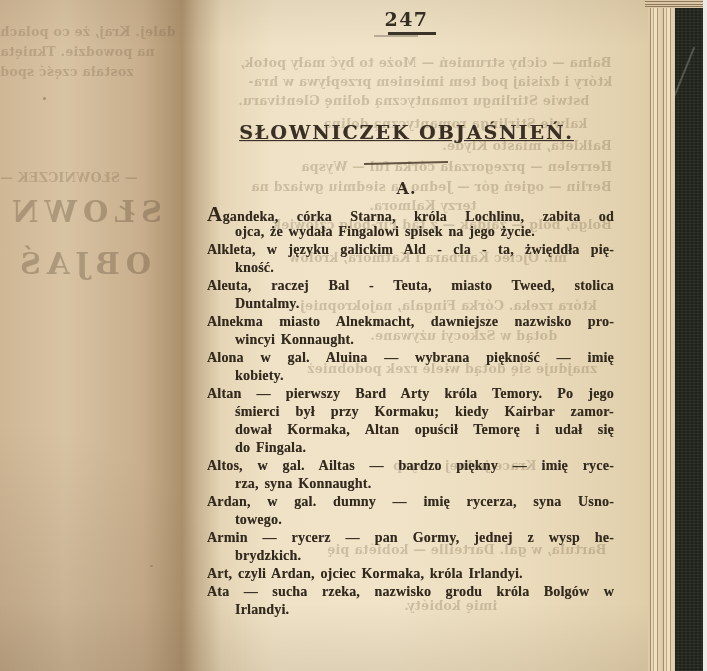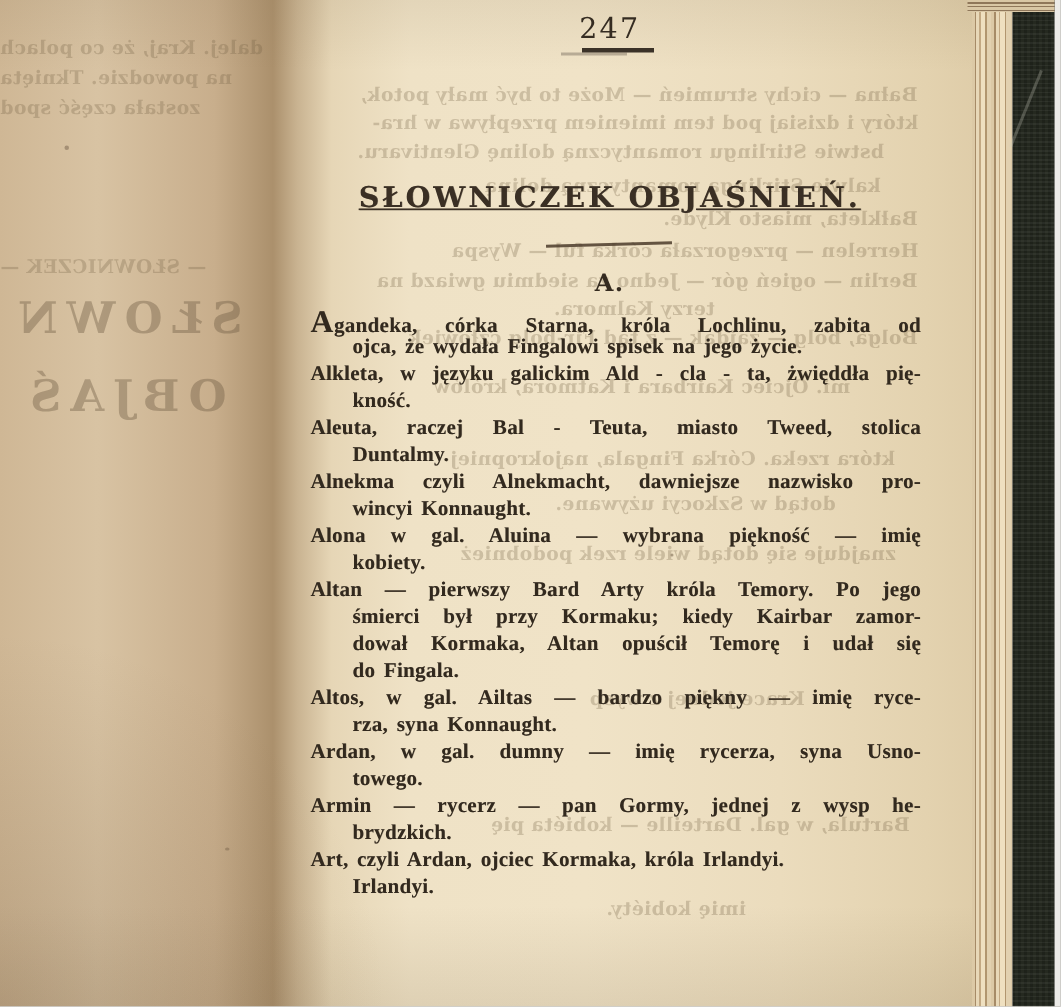--- a/index.html
+++ b/index.html
@@ -34,21 +34,21 @@
   .bleed-layer{position:absolute;inset:0;z-index:1;}
   .bleed{position:absolute;white-space:nowrap;font-weight:700;
     color:rgba(110,92,66,.28);transform:scaleX(-1);filter:blur(.5px);}
   .bleed.small{font-size:12.5px;letter-spacing:.3px;line-height:1;}
   .bleed.large{font-size:29px;letter-spacing:6px;line-height:1;color:rgba(104,88,64,.38);}
 
   
   .content{position:absolute;left:203px;top:0;width:407px;height:671px;z-index:2;
     color:#32291e;}
   .pageno{position:absolute;top:8px;width:100%;text-align:center;
-    font-size:19px;font-weight:400;letter-spacing:1.5px;color:#352c22;}
+    font-size:19px;font-weight:700;letter-spacing:1.5px;color:#352c22;}
   .pageno-rule{position:absolute;top:32px;left:calc(50% - 19px);width:48px;height:2.5px;
     background:#3b3228;}
   .pageno-rule2{position:absolute;top:35px;left:calc(50% - 33px);width:44px;height:1.5px;
     background:#3b3228;opacity:.3;}
   .title{position:absolute;top:121px;width:100%;text-align:center;
     font-size:19px;font-weight:700;letter-spacing:2px;color:#3a2f24;
     text-shadow:.3px .3px .4px rgba(40,30,20,.45);text-decoration:underline;}
   .title-rule{position:absolute;top:162px;left:calc(50% - 43px);width:84px;height:2px;
     background:#4b3b2a;opacity:.85;transform:rotate(-1.5deg);}
   .section{position:absolute;top:179px;width:100%;text-align:center;
@@ -108,21 +108,21 @@
         </div>
         <div class="entry">
           <div class="ln first fill">Alkleta, w języku galickim Ald - cla - ta, żwięddła pię-</div>
           <div class="ln cont">kność.</div>
         </div>
         <div class="entry">
           <div class="ln first fill">Aleuta, raczej Bal - Teuta, miasto Tweed, stolica</div>
           <div class="ln cont">Duntalmy.</div>
         </div>
         <div class="entry">
-          <div class="ln first fill">Alnekma czyli Alnekmacht, dawniejsze nazwisko pro-</div>
+          <div class="ln first fill">Alnekma miasto Alnekmacht, dawniejsze nazwisko pro-</div>
           <div class="ln cont">wincyi Konnaught.</div>
         </div>
         <div class="entry">
           <div class="ln first fill">Alona w gal. Aluina — wybrana piękność — imię</div>
           <div class="ln cont">kobiety.</div>
         </div>
         <div class="entry">
           <div class="ln first fill">Altan — pierwszy Bard Arty króla Temory. Po jego</div>
           <div class="ln cont fill">śmierci był przy Kormaku; kiedy Kairbar zamor-</div>
           <div class="ln cont fill">dował Kormaka, Altan opuścił Temorę i udał się</div>
@@ -137,20 +137,21 @@
           <div class="ln cont">towego.</div>
         </div>
         <div class="entry">
           <div class="ln first fill">Armin — rycerz — pan Gormy, jednej z wysp he-</div>
           <div class="ln cont">brydzkich.</div>
         </div>
         <div class="entry">
           <div class="ln first">Art, czyli Ardan, ojciec Kormaka, króla Irlandyi.</div>
         </div>
         <div class="entry">
+          <div class="ln first fill">Ata — sucha rzeka, nazwisko grodu króla Bolgów w</div>
           <div class="ln cont">Irlandyi.</div>
         </div>
       </div>
   </div>
 
   <div class="page-edges"></div>
   <div class="cover"></div>
   <div class="cover-scratch"></div>
   <div class="book-head"></div>
 

